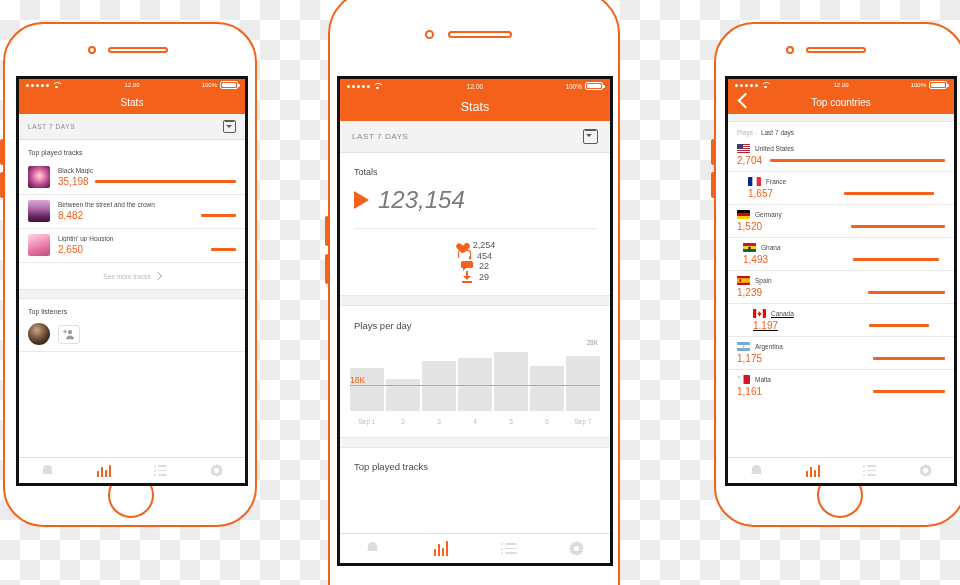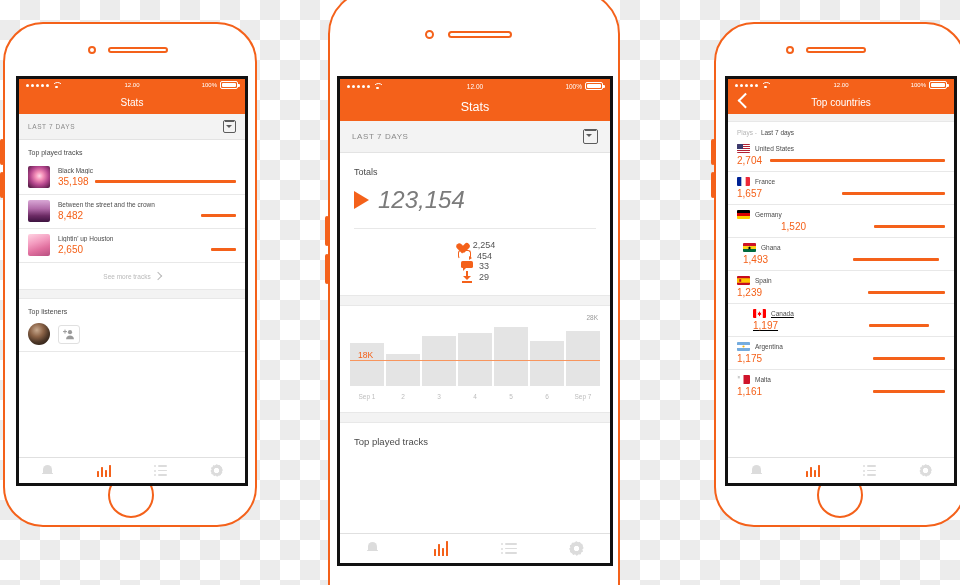--- a/index.html
+++ b/index.html
@@ -138,21 +138,21 @@
   .ic-dl::after{content:"";position:absolute;left:2px;top:4.6px;
     border-left:4px solid transparent;border-right:4px solid transparent;border-top:4.6px solid #f4611a;}
   .dl-base{position:absolute;left:1px;bottom:0;width:10px;height:1.8px;background:#f4611a;}
 
   
   .chart{position:relative;}
   .chart-top{color:#9a9a9a;text-align:right;}
   .plot{position:relative;display:flex;align-items:flex-end;gap:2px;}
   .cbar{flex:1;background:#e4e4e4;}
   .avgline{position:absolute;left:0;right:0;height:1.6px;background:#f7955e;}
-  .avglabel{position:absolute;left:8px;color:#f4611a;}
+  .avglabel{position:absolute;left:0;color:#f4611a;}
   .xaxis{display:flex;gap:2px;color:#bdbdbd;}
   .xaxis span{flex:1;text-align:center;}
 
   
   .playsline{display:flex;gap:4px;align-items:baseline;}
   .pl-mut{color:#b5b5b5;}
   .pl-str{color:#4a4a4a;}
   .crow{box-sizing:border-box;}
   .cname{display:flex;align-items:center;gap:5px;color:#4a4a4a;}
   .flag{width:13px;height:9px;flex:none;border-radius:1px;overflow:hidden;display:block;
@@ -340,32 +340,33 @@
         <div class="statcell">
           <span class="ic-heart"></span>
           <span class="sv">2,254</span>
         </div>
         <div class="statcell">
           <span class="ic-repost"></span>
           <span class="sv">454</span>
         </div>
         <div class="statcell">
           <span class="ic-comment"></span>
-          <span class="sv">33</span>
+          <span class="sv">22</span>
         </div>
         <div class="statcell">
           <span class="ic-dl">
               <span class="dl-base"></span>
             </span>
           <span class="sv">29</span>
         </div>
       </div>
 
       <div class="gapband" style="height:9px;border-top:1px solid #e8e8e8;border-bottom:1px solid #e8e8e8;"></div>
 
+      <div style="padding:14px 14px 0;font-size:9.5px;" class="sectitle">Plays per day</div>
 
       <div class="chart" style="padding:8px 10px 0;">
         <div class="chart-top" style="font-size:6.5px;padding-right:2px;">28K</div>
         <div class="plot" style="height:62px;margin-top:3px;">
           <div class="cbar" style="height:69.6%"></div>
           <div class="cbar" style="height:51.8%"></div>
           <div class="cbar" style="height:80.4%"></div>
           <div class="cbar" style="height:85.7%"></div>
           <div class="cbar" style="height:94.6%"></div>
           <div class="cbar" style="height:73.2%"></div>
@@ -468,21 +469,21 @@
         </div>
         <div class="cvalrow">
           <span class="cval" style="font-size:10px;">2,704</span>
           <span class="barwrap">
               <span class="bar" style="width:100%"></span>
             </span>
         </div>
       </div>
       <div class="divider"></div>
 
-      <div class="crow" style="padding:5px 9px;">
+      <div class="crow" style="padding:5px 20px;">
         <div class="cname" style="font-size:6.5px;margin-bottom:2px;">
           <svg class="flag" viewBox="0 0 13 9">
               <rect width="13" height="9" fill="#fff"></rect>
               <rect width="4.33" height="9" fill="#002395"></rect>
               <rect x="8.66" width="4.34" height="9" fill="#ed2939"></rect>
             </svg>
           <span>France</span>
         </div>
         <div class="cvalrow">
           <span class="cval" style="font-size:10px;">1,657</span>
@@ -496,21 +497,21 @@
       <div class="crow" style="padding:5px 9px;">
         <div class="cname" style="font-size:6.5px;margin-bottom:2px;">
           <svg class="flag" viewBox="0 0 13 9">
               <rect width="13" height="3" fill="#000"></rect>
               <rect y="3" width="13" height="3" fill="#dd0000"></rect>
               <rect y="6" width="13" height="3" fill="#ffce00"></rect>
             </svg>
           <span>Germany</span>
         </div>
         <div class="cvalrow">
-          <span class="cval" style="font-size:10px;margin-left:44px;">1,520</span>
+          <span class="cval" style="font-size:10px;">1,520</span>
           <span class="barwrap">
               <span class="bar" style="width:54%"></span>
             </span>
         </div>
       </div>
       <div class="divider"></div>
 
       <div class="crow" style="padding:5px 15px;">
         <div class="cname" style="font-size:6.5px;margin-bottom:2px;">
           <svg class="flag" viewBox="0 0 13 9">

